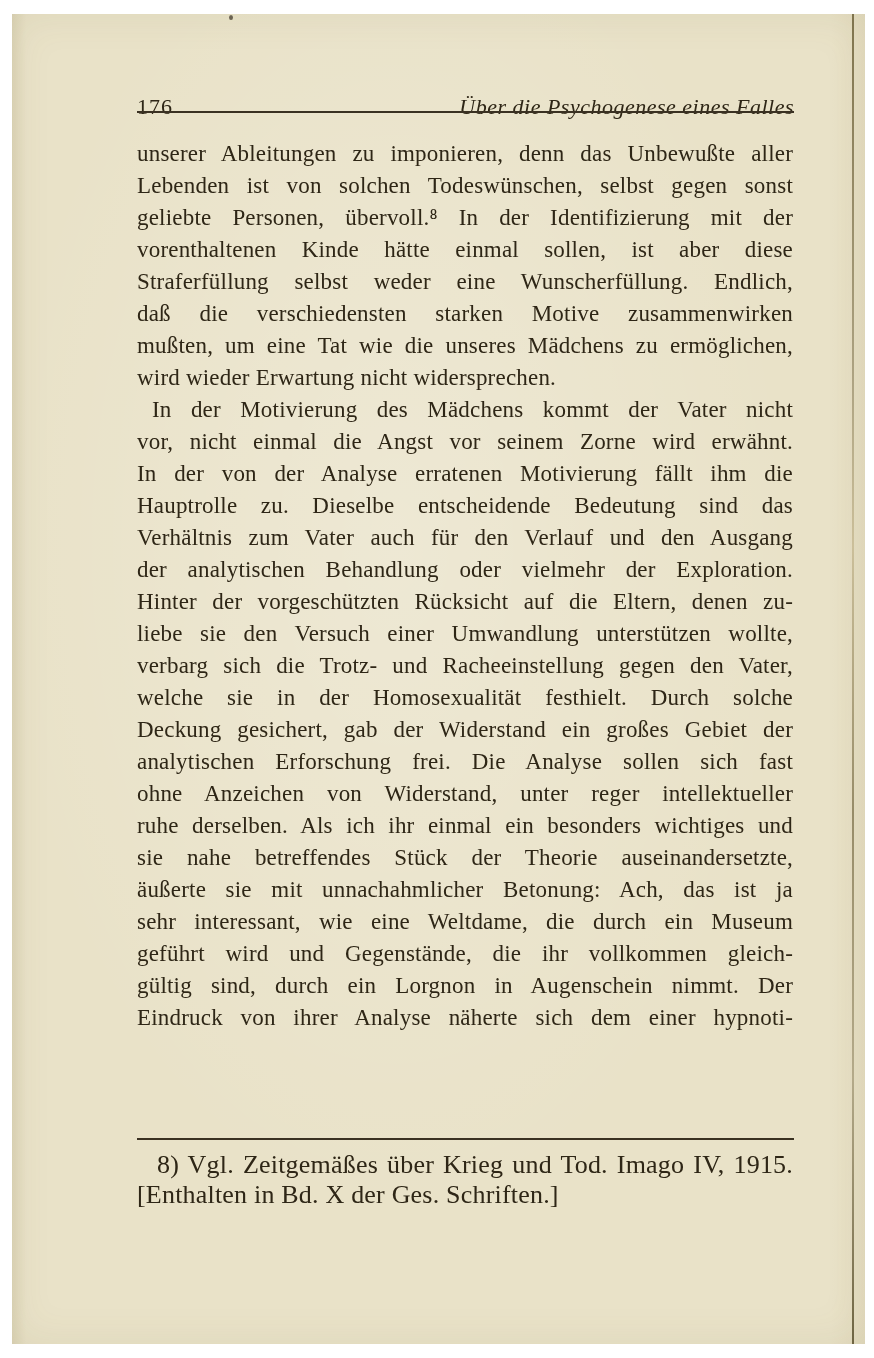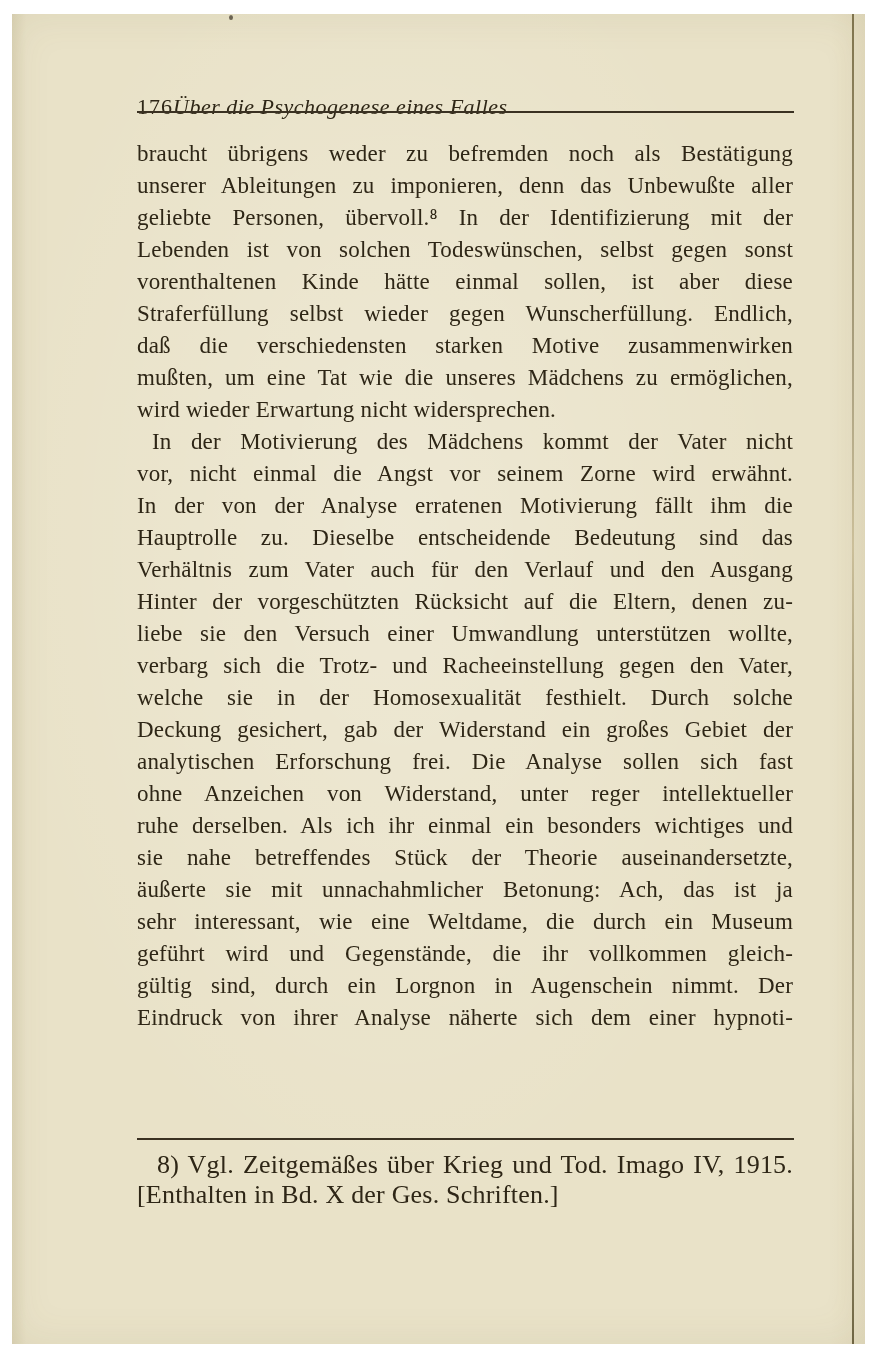--- a/index.html
+++ b/index.html
@@ -47,20 +47,21 @@
     position: absolute;
     left: 125px; top: 0;
     width: 657px; height: 100%;
     color: #2e2616;
   }
   .header {
     position: absolute;
     top: 68px; left: 0; right: 0;
     height: 30px;
     display: flex;
+    justify-content: space-between;
     align-items: baseline;
     font-size: 22px;
   }
   .pagenum { letter-spacing: 1px; }
   .runtitle { font-style: italic; letter-spacing: 0.5px; margin-top: 12px; }
   .rule {
     position: absolute;
     top: 97px; left: 0; right: 0;
     height: 2px;
     background: #3a3122;
@@ -108,34 +109,34 @@
 <div class="scan">
   <div class="page">
     <div class="speck"></div>
     <div class="content">
       <div class="header">
         <span class="pagenum">176</span>
         <span class="runtitle">Über die Psychogenese eines Falles</span>
       </div>
       <div class="rule"></div>
       <div class="body" id="body-text">
-          <div class="line">braucht übrigens weder zu befremden noch als Bestätigung</div>
           <div class="line">unserer Ableitungen zu imponieren, denn das Unbewußte aller</div>
+          <div class="line">Lebenden ist von solchen Todeswünschen, selbst gegen sonst</div>
           <div class="line">geliebte Personen, übervoll.⁸ In der Identifizierung mit der</div>
-          <div class="line">Lebenden ist von solchen Todeswünschen, selbst gegen sonst</div>
           <div class="line">vorenthaltenen Kinde hätte einmal sollen, ist aber diese</div>
-          <div class="line">Straferfüllung selbst wieder gegen Wunscherfüllung. Endlich,</div>
+          <div class="line">Straferfüllung selbst weder eine Wunscherfüllung. Endlich,</div>
           <div class="line">daß die verschiedensten starken Motive zusammenwirken</div>
           <div class="line">mußten, um eine Tat wie die unseres Mädchens zu ermöglichen,</div>
           <div class="line noJust">wird wieder Erwartung nicht widersprechen.</div>
           <div class="line indent">In der Motivierung des Mädchens kommt der Vater nicht</div>
           <div class="line">vor, nicht einmal die Angst vor seinem Zorne wird erwähnt.</div>
           <div class="line">In der von der Analyse erratenen Motivierung fällt ihm die</div>
           <div class="line">Hauptrolle zu. Dieselbe entscheidende Bedeutung sind das</div>
           <div class="line">Verhältnis zum Vater auch für den Verlauf und den Ausgang</div>
+          <div class="line">der analytischen Behandlung oder vielmehr der Exploration.</div>
           <div class="line">Hinter der vorgeschützten Rücksicht auf die Eltern, denen zu-</div>
           <div class="line">liebe sie den Versuch einer Umwandlung unterstützen wollte,</div>
           <div class="line">verbarg sich die Trotz- und Racheeinstellung gegen den Vater,</div>
           <div class="line">welche sie in der Homosexualität festhielt. Durch solche</div>
           <div class="line">Deckung gesichert, gab der Widerstand ein großes Gebiet der</div>
           <div class="line">analytischen Erforschung frei. Die Analyse sollen sich fast</div>
           <div class="line">ohne Anzeichen von Widerstand, unter reger intellektueller</div>
           <div class="line">ruhe derselben. Als ich ihr einmal ein besonders wichtiges und</div>
           <div class="line">sie nahe betreffendes Stück der Theorie auseinandersetzte,</div>
           <div class="line">äußerte sie mit unnachahmlicher Betonung: Ach, das ist ja</div>

